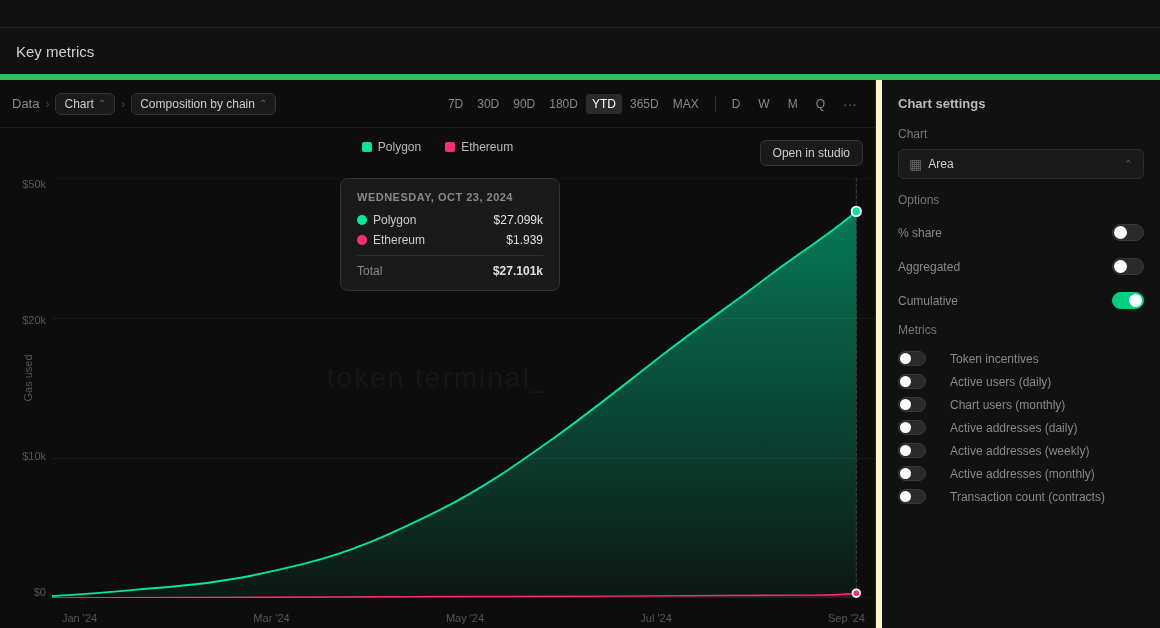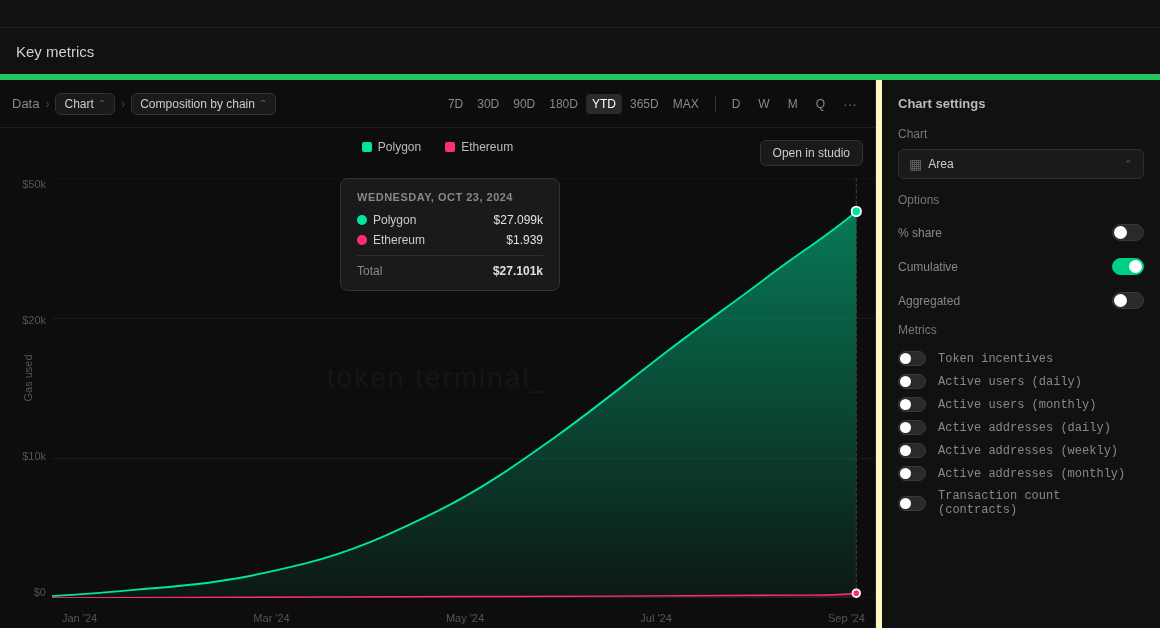--- a/index.html
+++ b/index.html
@@ -408,24 +408,23 @@
     .toggle.off .toggle-knob { left: 1px; }
     .toggle.on .toggle-knob { right: 1px; left: auto; }
 
     .metrics-section {
       margin-top: 14px;
     }
 
     .metric-row {
       display: flex;
       align-items: center;
-      gap: 12px;
+      gap: 24px;
       margin-bottom: 8px;
       cursor: pointer;
-      font-family: Liberation Mono, monospace;
     }
     .metric-toggle {
       width: 28px;
       height: 15px;
       border-radius: 8px;
       background: #2a2a2a;
       border: 1px solid #3a3a3a;
       position: relative;
       flex-shrink: 0;
     }
@@ -593,28 +592,28 @@
     <div class="settings-section-label">Options</div>
 
     <div class="options-section">
       <div class="toggle-row">
         <span class="toggle-label">% share</span>
         <div class="toggle off">
           <div class="toggle-knob"></div>
         </div>
       </div>
       <div class="toggle-row">
+        <span class="toggle-label">Aggregated</span>
+        <div class="toggle off">
+          <div class="toggle-knob"></div>
+        </div>
+      </div>
+      <div class="toggle-row">
         <span class="toggle-label">Cumulative</span>
         <div class="toggle on">
-          <div class="toggle-knob"></div>
-        </div>
-      </div>
-      <div class="toggle-row">
-        <span class="toggle-label">Aggregated</span>
-        <div class="toggle off">
           <div class="toggle-knob"></div>
         </div>
       </div>
     </div>
 
     <div class="settings-section-label">Metrics</div>
 
     <div class="metrics-section">
       <div class="metric-row">
         <div class="metric-toggle">
@@ -625,21 +624,21 @@
       <div class="metric-row">
         <div class="metric-toggle">
           <div class="toggle-knob"></div>
         </div>
         <span class="metric-label">Active users (daily)</span>
       </div>
       <div class="metric-row">
         <div class="metric-toggle">
           <div class="toggle-knob"></div>
         </div>
-        <span class="metric-label">Active users (monthly)</span>
+        <span class="metric-label">Chart users (monthly)</span>
       </div>
       <div class="metric-row">
         <div class="metric-toggle">
           <div class="toggle-knob"></div>
         </div>
         <span class="metric-label">Active addresses (daily)</span>
       </div>
       <div class="metric-row">
         <div class="metric-toggle">
           <div class="toggle-knob"></div>

